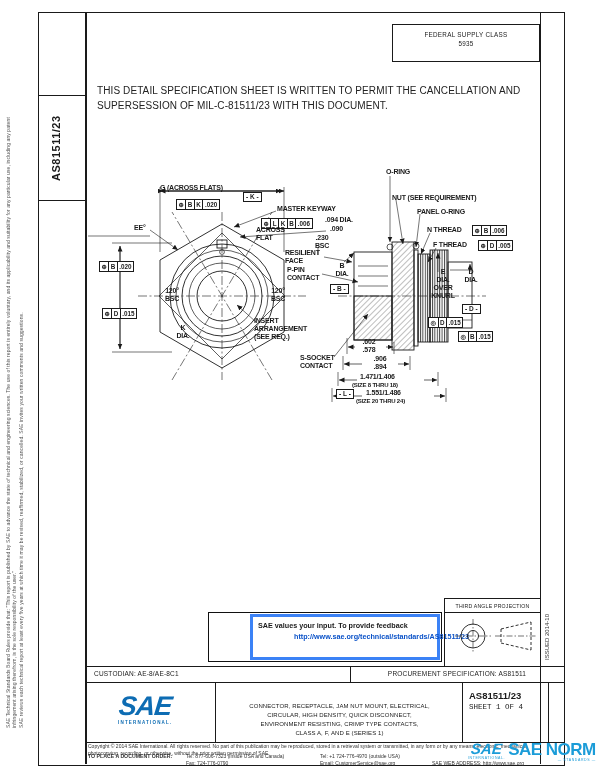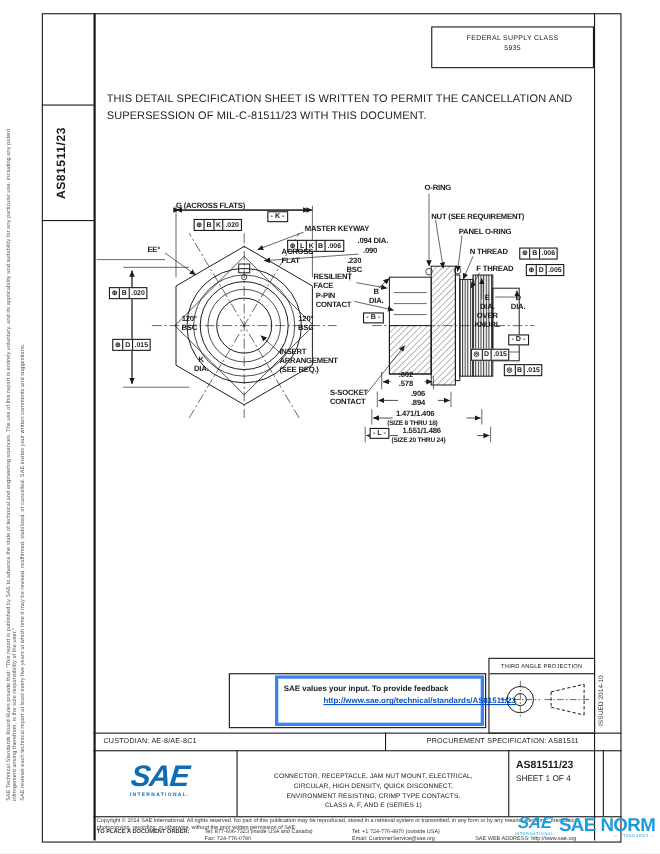--- a/index.html
+++ b/index.html
@@ -24,21 +24,21 @@
   .flbl.sm{font-size:6px;}
   .dbox{position:absolute;font-size:6.5px;font-weight:bold;border:1px solid #1a1a1a;
         padding:0 2px;line-height:8px;background:#fff;white-space:nowrap;}
   .fcf{position:absolute;display:inline-flex;border:1px solid #1a1a1a;background:#fff;line-height:9px;}
   .fcf span{font-size:6.3px;font-weight:bold;padding:0 1.5px;border-right:1px solid #1a1a1a;}
   .fcf span:last-child{border-right:none;}
   
   .fb-outer{position:absolute;left:208px;top:612px;width:232px;height:48px;border:1.6px solid #111;}
   .fb-inner{position:absolute;left:1px;top:1px;right:1px;bottom:1px;border:3px solid #3b82f6;
             padding:3px 5px;font-size:7.2px;font-weight:bold;line-height:1.55;margin-left:40px;}
-  .fb-link{color:#0a52c8;text-decoration:underline;padding-left:36px;}
+  .fb-link{color:#0a52c8;padding-left:36px;}
   
   .proj-head{font-size:5.2px;letter-spacing:.2px;}
   
   .small-cell{font-size:6.5px;letter-spacing:.2px;}
   .aero-head{font-size:11.5px;font-weight:bold;letter-spacing:.6px;}
   .title-lines{font-size:6px;line-height:1.5;letter-spacing:.1px;}
   .docnum{font-size:9.5px;font-weight:bold;}
   .sheet{font-size:7.5px;}
   
   .sae-logo{color:#0d6cb3;font-weight:bold;font-style:italic;font-size:27px;letter-spacing:-1px;
@@ -383,21 +383,21 @@
   </div>
 
   <div class="abs ctrtxt title-lines" style="left:217px;top:702px;width:245px;">
     <div>CONNECTOR, RECEPTACLE, JAM NUT MOUNT, ELECTRICAL,</div>
     <div>CIRCULAR, HIGH DENSITY, QUICK DISCONNECT,</div>
     <div>ENVIRONMENT RESISTING, CRIMP TYPE CONTACTS,</div>
     <div>CLASS A, F, AND E (SERIES 1)</div>
   </div>
 
   <div class="abs docnum" style="left:469px;top:690px;">AS81511/23</div>
-  <div class="abs sheet" style="left:469px;top:703px;">SHEET 1 OF 4</div>
+  <div class="abs sheet" style="left:469px;top:703px;font-family:Liberation Mono, monospace;">SHEET 1 OF 4</div>
 
   <div class="abs fine" style="left:88px;top:743px;width:452px;">
     <span>Copyright © 2014 SAE International.</span>
     <span>All rights reserved. No part of this publication may be reproduced, stored in a retrieval system or transmitted, in any form or by any means, electronic, mechanical, photocopying, recording, or otherwise, without the prior written permission of SAE.</span>
   </div>
   <div class="abs fine order-bold" style="left:88px;top:753px;">TO PLACE A DOCUMENT ORDER:</div>
   <div class="abs fine" style="left:186px;top:753px;">Tel: 877-606-7323 (inside USA and Canada)</div>
   <div class="abs fine" style="left:186px;top:759.5px;">Fax: 724-776-0790</div>
   <div class="abs fine" style="left:320px;top:753px;">Tel: +1 724-776-4970 (outside USA)</div>
   <div class="abs fine" style="left:320px;top:759.5px;">Email: CustomerService@sae.org</div>

